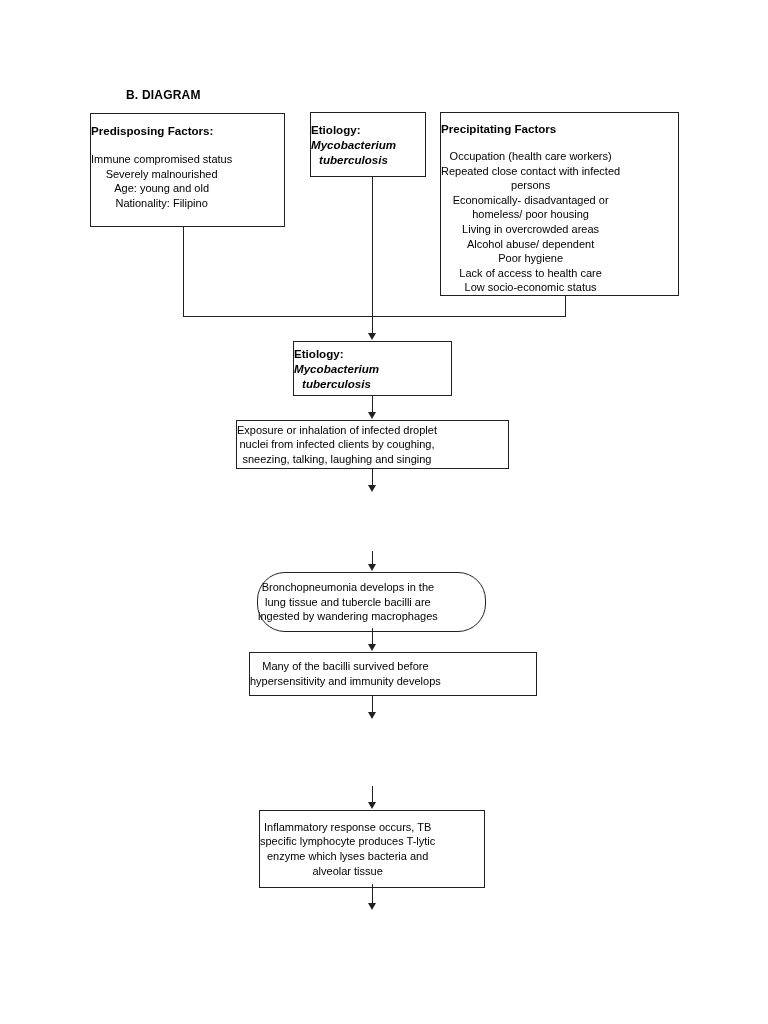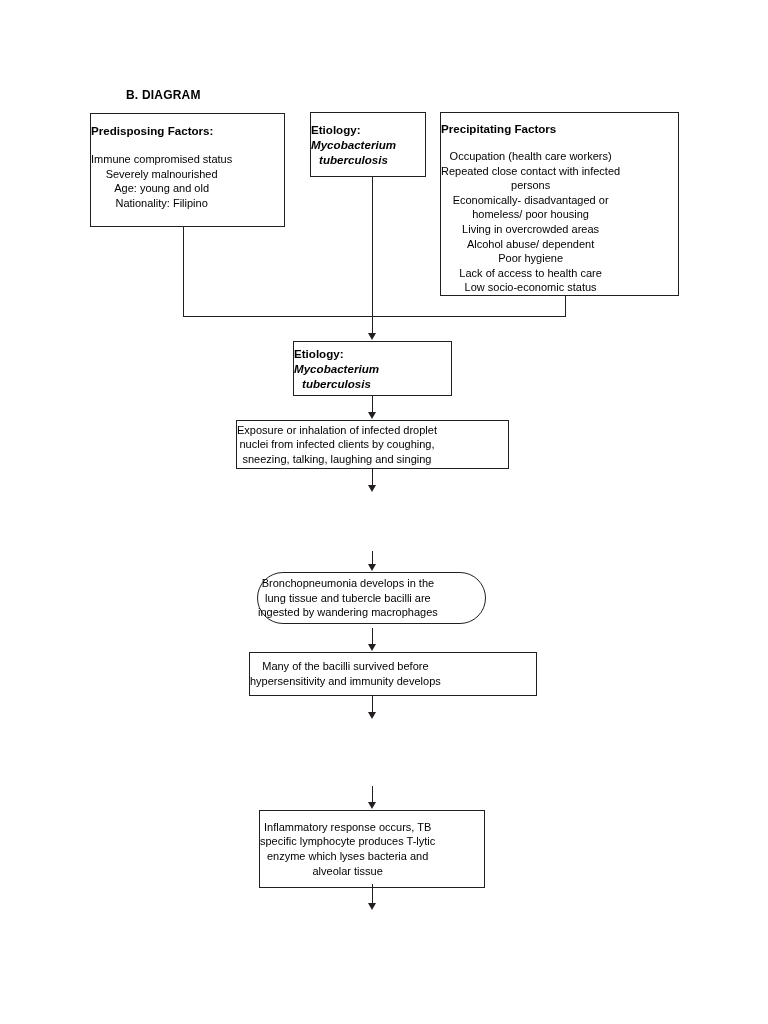--- a/index.html
+++ b/index.html
@@ -142,21 +142,21 @@
 sneezing, talking, laughing and singing</div>
   </div>
 
   <div class="vline" style="left:372px; top:469px; height:17px;"></div>
   <div class="arrowhead" style="left:368px; top:485px;"></div>
 
 
   <div class="vline" style="left:372px; top:551px; height:15px;"></div>
   <div class="arrowhead" style="left:368px; top:564px;"></div>
 
-  <div class="box center-v" style="left:257px; top:572px; width:229px; height:52px;border-radius:28px;">
+  <div class="box center-v" style="left:257px; top:572px; width:229px; height:60px;border-radius:28px;">
     <div class="box-body">Bronchopneumonia develops in the
 lung tissue and tubercle bacilli are
 ingested by wandering macrophages</div>
   </div>
 
   <div class="vline" style="left:372px; top:628px; height:17px;"></div>
   <div class="arrowhead" style="left:368px; top:644px;"></div>
 
   <div class="box center-v" style="left:249px; top:652px; width:288px; height:44px;">
     <div class="box-body">Many of the bacilli survived before

